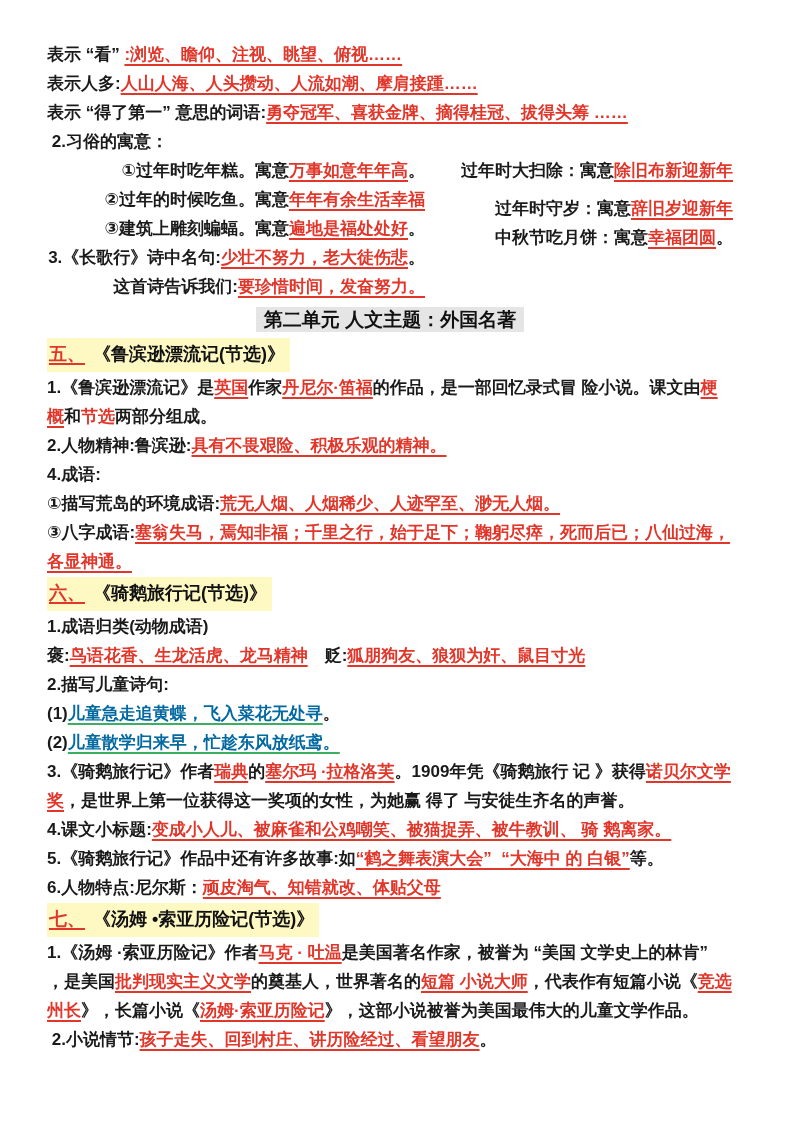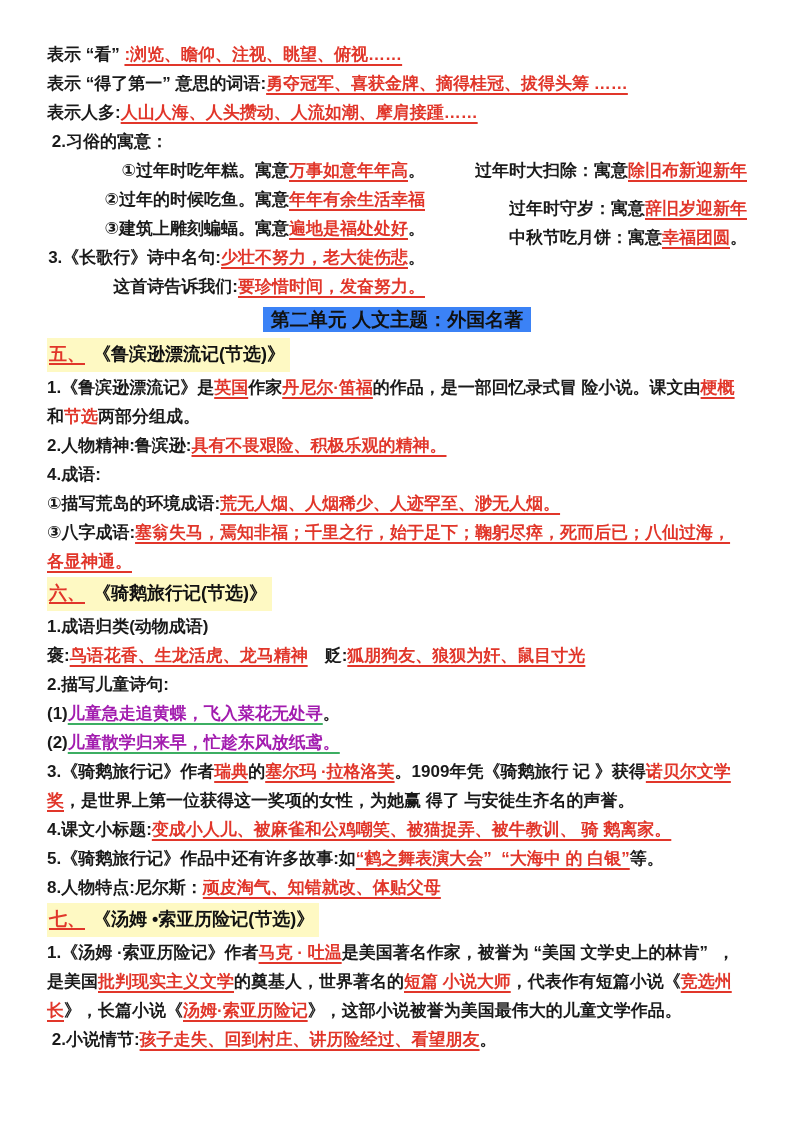--- a/index.html
+++ b/index.html
@@ -1,52 +1,52 @@
 <!DOCTYPE html>
 <html><head>
 <meta charset="utf-8">
 <style>
   html,body{margin:0;padding:0;background:#ffffff;}
   .page{
     position:relative;
     width:793px;height:1122px;
     background:#ffffff;
     box-sizing:border-box;
-    padding:40px 46px 0 47px;
+    padding:40px 60px 0 47px;
     font-family:"Liberation Sans","DejaVu Sans",sans-serif;
     font-size:17px;
     font-weight:700;
     color:#1a1a1a;
     overflow:hidden;
   }
   p{margin:0;line-height:29px;white-space:pre-wrap;}
   .r{color:#e1362a;text-decoration:underline;text-decoration-color:#e1362a;text-decoration-thickness:1.5px;text-underline-offset:4px;}
   .rb{color:#e1362a;font-weight:900;text-decoration-color:#e1362a;text-decoration-thickness:1.5px;text-underline-offset:4px;}
-  .g{color:#a21caf;text-decoration:underline;text-decoration-color:#3cae62;text-decoration-thickness:1.5px;text-underline-offset:4px;}
+  .g{color:#0369a1;text-decoration:underline;text-decoration-color:#3cae62;text-decoration-thickness:1.5px;text-underline-offset:4px;}
   .bl{color:#2e9bd6;text-decoration:underline;text-decoration-color:#b5473d;text-decoration-thickness:1.5px;text-underline-offset:4px;}
   .customs{display:flex;text-align:right;}
   .customs-left{width:378px;}
   .customs-right{flex:1;padding-left:12px;}
   .customs-right p.gap{margin-top:9px;}
   .unit-header-wrap{text-align:center;margin:3px 0 2px 0;line-height:31px;}
-  .unit-header{background:#3b82f6;padding:2px 8px;font-size:19px;font-weight:700;color:#111;}
+  .unit-header{background:#e5e5e5;padding:2px 8px;font-size:19px;font-weight:700;color:#111;}
   .sec-line{line-height:31px;margin:1px 0;}
   .sec-title{background:#fef9c3;padding:1px 5px 2px 2px;font-size:18px;font-weight:800;color:#111;display:inline-block;}
   .sec-num{color:#e1362a;text-decoration:underline;text-decoration-color:#e1362a;text-decoration-thickness:2px;text-underline-offset:3px;margin-right:8px;}
 </style>
 </head>
 <body>
 
 <div class="page">
 
   <p><span>表示 “看” </span><span class="r">:浏览、瞻仰、注视、眺望、俯视……</span></p>
 
+  <p><span>表示人多:</span><span class="r">人山人海、人头攒动、人流如潮、摩肩接踵……</span></p>
+
   <p><span>表示 “得了第一” 意思的词语:</span><span class="r">勇夺冠军、喜获金牌、摘得桂冠、拔得头筹 ……</span></p>
-
-  <p><span>表示人多:</span><span class="r">人山人海、人头攒动、人流如潮、摩肩接踵……</span></p>
 
   <p> 2.习俗的寓意：</p>
 
   <div class="customs">
     <div class="customs-left">
       <p><span>①过年时吃年糕。寓意</span><span class="r">万事如意年年高</span><span>。</span></p>
       <p><span>②过年的时候吃鱼。寓意</span><span class="r">年年有余生活幸福</span><span></span></p>
       <p><span>③建筑上雕刻蝙蝠。寓意</span><span class="r">遍地是福处处好</span><span>。</span></p>
       <p><span>3.《长歌行》诗中名句:</span><span class="r">少壮不努力，老大徒伤悲</span><span>。这首诗告诉我们:</span><span class="r">要珍惜时间，发奋努力。</span></p>
     </div>
@@ -81,21 +81,21 @@
 
   <p><span>(1)</span><span class="g">儿童急走追黄蝶，飞入菜花无处寻</span><span>。</span></p>
   <p><span>(2)</span><span class="g">儿童散学归来早，忙趁东风放纸鸢。</span><span></span></p>
 
   <p><span>3.《骑鹅旅行记》作者</span><span class="r">瑞典</span><span>的</span><span class="r">塞尔玛 ·拉格洛芙</span><span>。1909年凭《骑鹅旅行 记 》获得</span><span class="r">诺贝尔文学奖</span><span>，是世界上第一位获得这一奖项的女性，为她赢 得了 与安徒生齐名的声誉。</span></p>
 
   <p><span>4.课文小标题:</span><span class="r">变成小人儿、被麻雀和公鸡嘲笑、被猫捉弄、被牛教训、 骑 鹅离家。</span></p>
 
   <p><span>5.《骑鹅旅行记》作品中还有许多故事:如</span><span class="r">“鹤之舞表演大会”  “大海中 的 白银”</span><span>等。</span></p>
 
-  <p><span>8.人物特点:尼尔斯：</span><span class="r">顽皮淘气、知错就改、体贴父母</span></p>
+  <p><span>6.人物特点:尼尔斯：</span><span class="r">顽皮淘气、知错就改、体贴父母</span></p>
 
   <p class="sec-line"><span class="sec-title"><span class="sec-num">七、</span><span>《汤姆 •索亚历险记(节选)》</span></span></p>
 
   <p><span>1.《汤姆 ·索亚历险记》作者</span><span class="r">马克 · 吐温</span><span>是美国著名作家，被誉为 “美国 文学史上的林肯”  ，是美国</span><span class="r">批判现实主义文学</span><span>的奠基人，世界著名的</span><span class="r">短篇 小说大师</span><span>，代表作有短篇小说《</span><span class="r">竞选州长</span><span>》，长篇小说《</span><span class="r">汤姆·索亚历险记</span><span>》，这部小说被誉为美国最伟大的儿童文学作品。</span></p>
 
   <p><span> 2.小说情节:</span><span class="r">孩子走失、回到村庄、讲历险经过、看望朋友</span><span>。</span></p>
 
 </div>
 
 </body></html>

